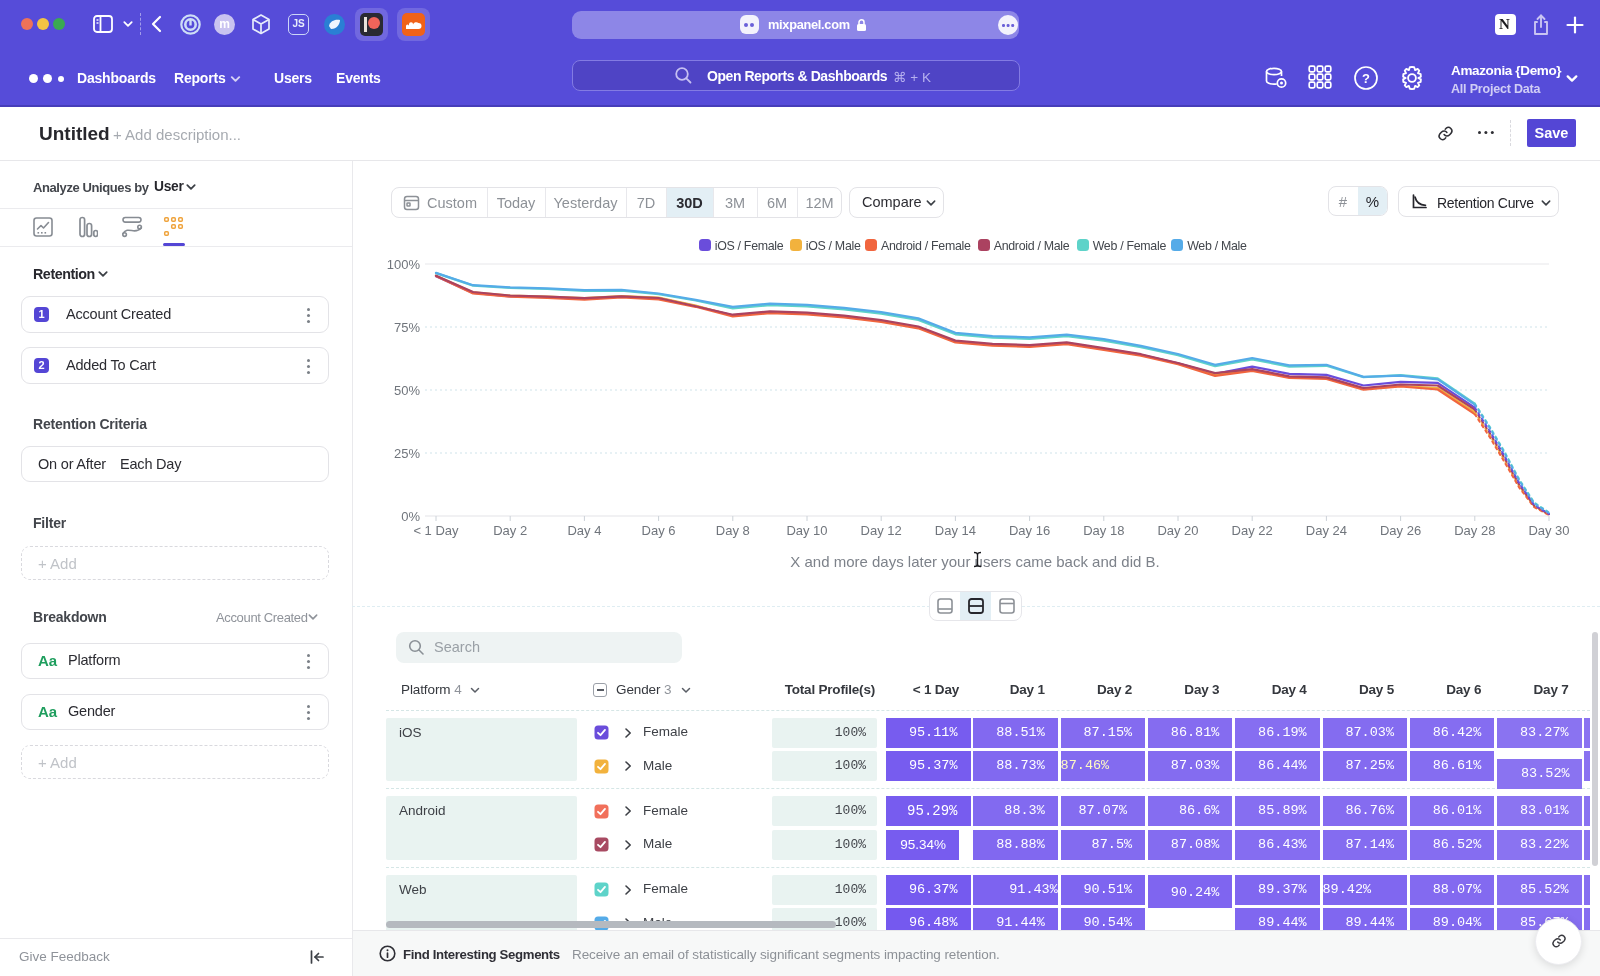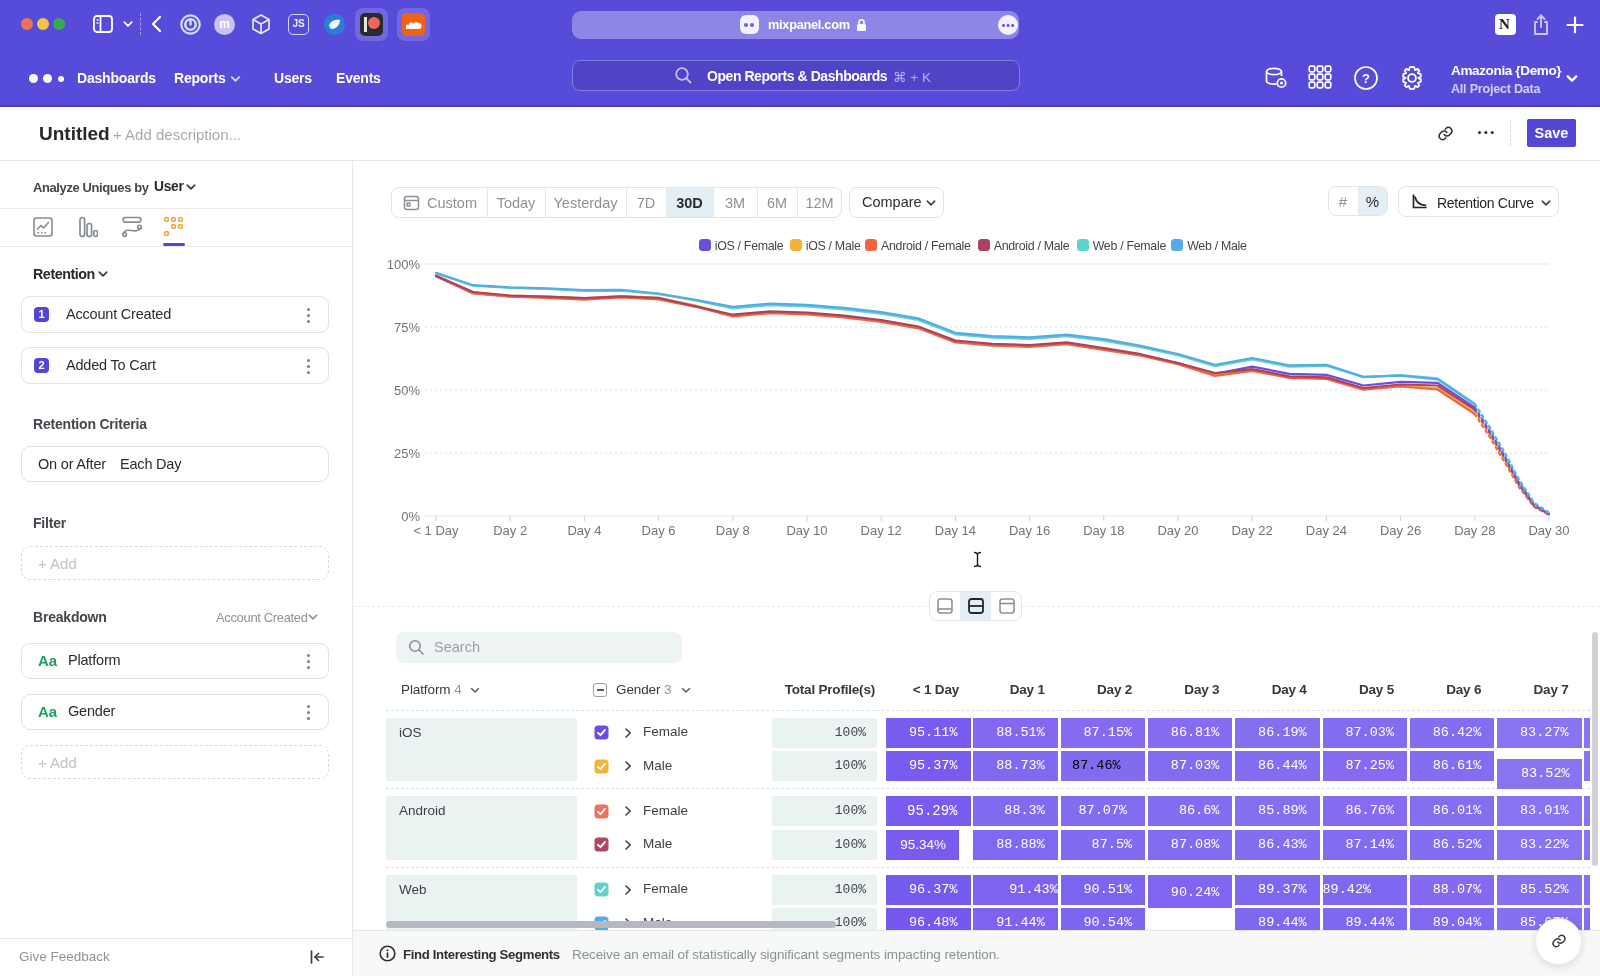--- a/index.html
+++ b/index.html
@@ -330,20 +330,21 @@
       <text x="603.4" y="373" text-anchor="middle" font-size="13" fill="#70757c">Day 14</text>
       <text x="677.6" y="373" text-anchor="middle" font-size="13" fill="#70757c">Day 16</text>
       <text x="751.8" y="373" text-anchor="middle" font-size="13" fill="#70757c">Day 18</text>
       <text x="826.0" y="373" text-anchor="middle" font-size="13" fill="#70757c">Day 20</text>
       <text x="900.2" y="373" text-anchor="middle" font-size="13" fill="#70757c">Day 22</text>
       <text x="974.4" y="373" text-anchor="middle" font-size="13" fill="#70757c">Day 24</text>
       <text x="1048.6" y="373" text-anchor="middle" font-size="13" fill="#70757c">Day 26</text>
       <text x="1122.8" y="373" text-anchor="middle" font-size="13" fill="#70757c">Day 28</text>
       <text x="1197.0" y="373" text-anchor="middle" font-size="13" fill="#70757c">Day 30</text>
     </svg>
+<div class="ab" style="left:575px;top:553px;width:800px;text-align:center;font-size:15px;color:#7d828a">X and more days later your users came back and did B.</div>
 <svg class="ab" style="left:972px;top:551px" width="11" height="17" viewBox="0 0 11 17">
       <g stroke="#1b1b1f" stroke-width="1.4" fill="none">
         <path d="M2 1.5 C3.5 1.5 5.5 2 5.5 3.5 C5.5 2 7.5 1.5 9 1.5"></path>
         <path d="M2 15.5 C3.5 15.5 5.5 15 5.5 13.5 C5.5 15 7.5 15.5 9 15.5"></path>
         <line x1="5.5" y1="3" x2="5.5" y2="14"></line>
       </g>
     </svg>
 <div class="ab" style="left:352px;top:606px;width:1248px;height:0;border-top:1px dashed #dfedf2"></div>
 <div class="ab" style="left:929px;top:591px;width:93px;height:30px;border:1px solid #e6e6ea;border-radius:8px;box-sizing:border-box;background:#fff"></div>
 <div class="ab" style="left:960px;top:592px;width:31px;height:28px;background:#e3eff5"></div>
@@ -417,21 +418,21 @@
       <polyline points="4,7.8 6.5,10.2 11,4.9" fill="none" stroke="#fff" stroke-width="1.8" stroke-linecap="round" stroke-linejoin="round"></polyline>
     </svg>
     <svg width="8" height="12" viewBox="0 0 8 12" style="position:absolute;left:624px;top:760.3px">
       <polyline points="2,2 6.2,6 2,10" fill="none" stroke="#3c3f45" stroke-width="1.6" stroke-linecap="round" stroke-linejoin="round"></polyline>
     </svg>
     <div style="position:absolute;left:643px;top:757.8px;font-size:13.5px;color:#3e4147">Male</div>
     <div style="position:absolute;left:772px;top:751.3px;width:105px;height:30.0px;background:#e9f3f1;border-radius:2px"></div>
     <div style="position:absolute;left:772px;top:751.3px;width:94px;height:30.0px;line-height:30.0px;text-align:right;font-family:'Liberation Mono',monospace;font-size:13px;color:#42454b">100%</div>
     <div style="position:absolute;left:886.0px;top:751.3px;width:84.5px;height:30.0px;background:hsl(251,82%,64.8%);line-height:30.0px;text-align:right;padding-right:13px;box-sizing:border-box;font-family:'Liberation Mono',monospace;font-size:13.5px;color:#fff">95.37%</div>
     <div style="position:absolute;left:973.3px;top:751.3px;width:84.5px;height:30.0px;background:hsl(251,82%,67.6%);line-height:30.0px;text-align:right;padding-right:13px;box-sizing:border-box;font-family:'Liberation Mono',monospace;font-size:13.5px;color:#fff">88.73%</div>
-    <div style="position:absolute;left:1060.6px;top:751.3px;width:84.5px;height:30.0px;background:hsl(251,82%,68.1%);line-height:30.0px;text-align:center;padding-right:13px;box-sizing:border-box;font-family:'Liberation Mono',monospace;font-size:13.5px;color:#000000">87.46%</div>
+    <div style="position:absolute;left:1060.6px;top:751.3px;width:84.5px;height:30.0px;background:hsl(251,82%,68.1%);line-height:30.0px;text-align:left;padding-right:13px;box-sizing:border-box;font-family:'Liberation Mono',monospace;font-size:13.5px;color:#fef9c3">87.46%</div>
     <div style="position:absolute;left:1147.9px;top:751.3px;width:84.5px;height:30.0px;background:hsl(251,82%,68.3%);line-height:30.0px;text-align:right;padding-right:13px;box-sizing:border-box;font-family:'Liberation Mono',monospace;font-size:13.5px;color:#fff">87.03%</div>
     <div style="position:absolute;left:1235.2px;top:751.3px;width:84.5px;height:30.0px;background:hsl(251,82%,68.5%);line-height:30.0px;text-align:right;padding-right:13px;box-sizing:border-box;font-family:'Liberation Mono',monospace;font-size:13.5px;color:#fff">86.44%</div>
     <div style="position:absolute;left:1322.5px;top:751.3px;width:84.5px;height:30.0px;background:hsl(251,82%,68.2%);line-height:30.0px;text-align:right;padding-right:13px;box-sizing:border-box;font-family:'Liberation Mono',monospace;font-size:13.5px;color:#fff">87.25%</div>
     <div style="position:absolute;left:1409.8px;top:751.3px;width:84.5px;height:30.0px;background:hsl(251,82%,68.5%);line-height:30.0px;text-align:right;padding-right:13px;box-sizing:border-box;font-family:'Liberation Mono',monospace;font-size:13.5px;color:#fff">86.61%</div>
     <div style="position:absolute;left:1497.1px;top:759px;width:84.5px;height:30.0px;background:hsl(251,82%,69.8%);line-height:30.0px;text-align:right;padding-right:12px;box-sizing:border-box;font-family:'Liberation Mono',monospace;font-size:13.5px;color:#fff">83.52%</div>
     <div style="position:absolute;left:1584.4px;top:751.3px;width:5.6px;height:30.0px;background:hsl(251,82%,69.7%)"></div>
     <svg width="15" height="15" viewBox="0 0 15 15" style="position:absolute;left:594px;top:803.5px">
       <rect x="0.5" y="0.5" width="14" height="14" rx="3.5" fill="#f1705b"></rect>
       <polyline points="4,7.8 6.5,10.2 11,4.9" fill="none" stroke="#fff" stroke-width="1.8" stroke-linecap="round" stroke-linejoin="round"></polyline>
     </svg>

